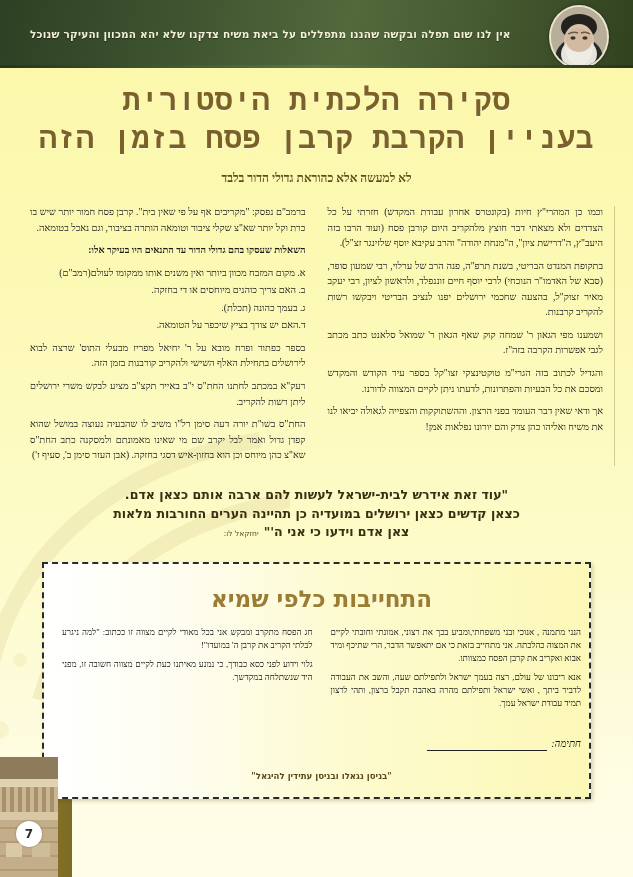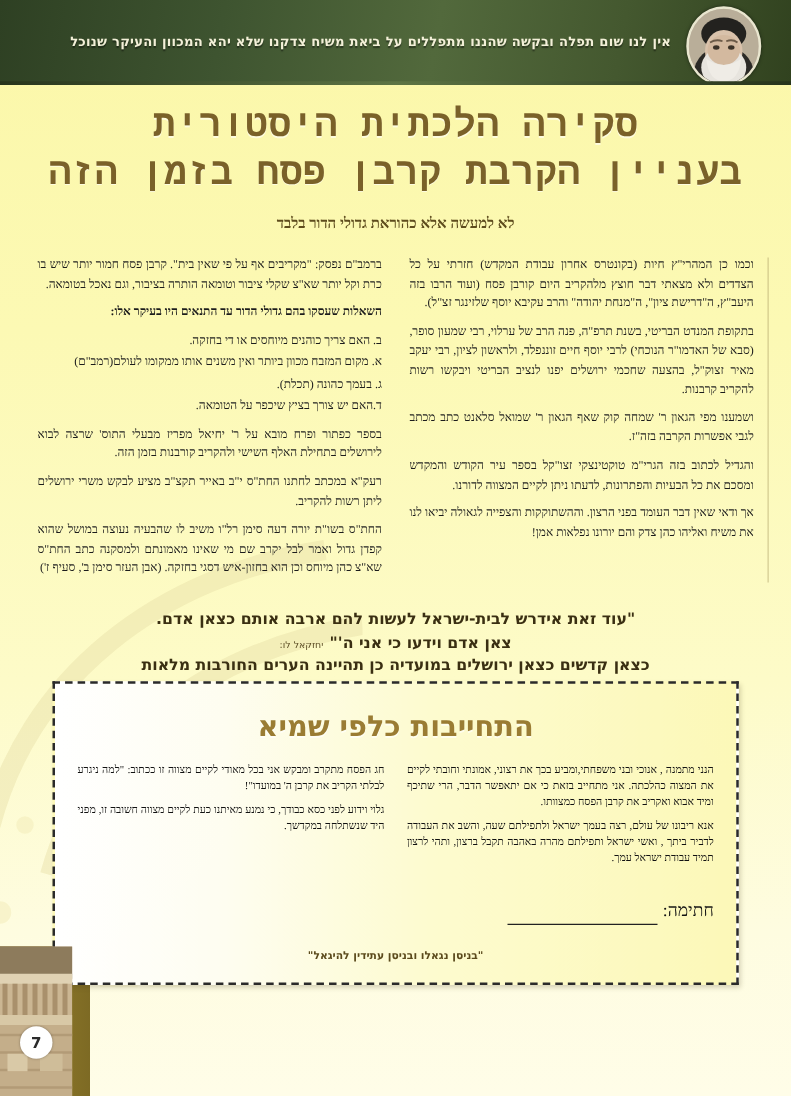--- a/index.html
+++ b/index.html
@@ -54,21 +54,21 @@
     height: 60px;
     border-radius: 50%;
     border: 2px solid #e9e6cf;
     background: #cfc6b4;
     overflow: hidden;
     box-shadow: 0 0 3px rgba(0,0,0,.5);
   }
   .portrait-wrap svg { display:block; width:100%; height:100%; }
   .header-text {
     flex: 1;
-    text-align: center;
+    text-align: left;
     color: #f3f0d8;
     font-family: "DejaVu Sans", sans-serif;
     font-size: 10.5px;
     font-weight: bold;
     line-height: 1.55;
     padding: 0 70px 0 30px;
     text-shadow: 0 1px 1px rgba(0,0,0,.45);
     letter-spacing: .2px;
   }
 
@@ -144,25 +144,25 @@
     font-size: 7.5px;
     font-weight: normal;
     color: #5b4c24;
     margin-right: 5px;
   }
 
   
   .commit-box {
     position: relative;
     z-index: 3;
-    margin: 3px 42px 0 42px;
+    margin: 20px 42px 0 42px;
     border: 2px dashed #2a2a2a;
     background:
       linear-gradient(to left, #fcf8b8 0%, #fdfbcf 45%, #fefdf0 75%, #ffffff 100%);
-    padding: 10px 14px 10px 14px;
+    padding: 10px 4px 10px 14px;
     box-shadow: 2px 2px 4px rgba(60,50,20,.22);
   }
   .commit-title {
     text-align: center;
     font-family: "DejaVu Sans", sans-serif;
     font-size: 23px;
     font-weight: bold;
     color: #9a7c33;
     padding: 12px 0 10px 0;
     text-shadow: 0 1px 0 rgba(255,255,255,.65);
@@ -185,21 +185,21 @@
   }
   .commit-col p { margin: 0 0 6px 0; }
   .sig-line {
     margin-top: 26px;
     display: flex;
     align-items: flex-end;
     gap: 4px;
     justify-content: flex-start;
     direction: rtl;
   }
-  .sig-label { font-size: 14px; color:#111; }
+  .sig-label { font-size: 10px; color:#111;font-style:italic; }
   .sig-rule {
     flex: 0 0 120px;
     border-bottom: 1px solid #222;
     height: 12px;
   }
   .commit-footer {
     text-align: center;
     font-family: "DejaVu Sans", sans-serif;
     font-size: 8.6px;
     font-weight: bold;
@@ -304,37 +304,37 @@
       <p>וכמו כן המהרי"ץ חיות (בקונטרס אחרון עבודת המקדש) חזרתי על כל הצדדים ולא מצאתי דבר חוצץ מלהקריב היום קורבן פסח (ועוד הרבו בזה היעב"ץ, ה"דרישת ציון", ה"מנחת יהודה" והרב עקיבא יוסף שלזינגר זצ"ל).</p>
       <p>בתקופת המנדט הבריטי, בשנת תרפ"ה, פנה הרב של ערלוי, רבי שמעון סופר, (סבא של האדמו"ר הנוכחי) לרבי יוסף חיים זוננפלד, ולראשון לציון, רבי יעקב מאיר זצוק"ל, בהצעה שחכמי ירושלים יפנו לנציב הבריטי ויבקשו רשות להקריב קרבנות.</p>
       <p>ושמענו מפי הגאון ר' שמחה קוק שאף הגאון ר' שמואל סלאנט כתב מכתב לגבי אפשרות הקרבה בזה"ז.</p>
       <p>והגדיל לכתוב בזה הגרי"מ טוקטינצקי זצו"קל בספר עיר הקודש והמקדש ומסכם את כל הבעיות והפתרונות, לדעתו ניתן לקיים המצווה לדורנו.</p>
       <p>אך ודאי שאין דבר העומד בפני הרצון. וההשתוקקות והצפייה לגאולה יביאו לנו את משיח ואליהו כהן צדק והם יורונו נפלאות אמן!</p>
     </div>
 
     <div class="col right">
       <p>ברמב"ם נפסק: "מקריבים אף על פי שאין בית". קרבן פסח חמור יותר שיש בו כרת וקל יותר שא"צ שקלי ציבור וטומאה הותרה בציבור, וגם נאכל בטומאה.</p>
       <p class="bold">השאלות שעסקו בהם גדולי הדור עד התנאים היו בעיקר אלו:</p>
+      <p class="tight">א. מקום המזבח מכוון ביותר ואין משנים אותו ממקומו לעולם(רמב"ם)</p>
       <p class="tight">ב. האם צריך כוהנים מיוחסים או די בחזקה.</p>
-      <p class="tight">א. מקום המזבח מכוון ביותר ואין משנים אותו ממקומו לעולם(רמב"ם)</p>
       <p class="tight">ג. בעמך כהונה (תכלת).</p>
       <p>ד.האם יש צורך בציץ שיכפר על הטומאה.</p>
       <p>בספר כפתור ופרח מובא על ר' יחיאל מפריז מבעלי התוס' שרצה לבוא לירושלים בתחילת האלף השישי ולהקריב קורבנות בזמן הזה.</p>
       <p>רעק"א במכתב לחתנו החת"ס י"ב באייר תקצ"ב מציע לבקש משרי ירושלים ליתן רשות להקריב.</p>
       <p>החת"ס בשו"ת יורה דעה סימן רל"ו משיב לו שהבעיה נעוצה במושל שהוא קפדן גדול ואמר לבל יקרב שם מי שאינו מאמונתם ולמסקנה כתב החת"ס שא"צ כהן מיוחס וכן הוא בחזון-איש דסגי בחזקה. (אבן העזר סימן ב', סעיף ז')</p>
     </div>
 
   </div>
 
   <div class="pullquote">
     <div>"עוד זאת אידרש לבית-ישראל לעשות להם  ארבה אותם כצאן אדם.</div>
+    <div>כצאן קדשים כצאן ירושלים במועדיה כן תהיינה הערים החורבות מלאות</div>
     <div>
       <span>צאן אדם וידעו כי אני ה'"</span><span class="src">יחזקאל לו:</span>
     </div>
-    <div>כצאן קדשים כצאן ירושלים במועדיה כן תהיינה הערים החורבות מלאות</div>
   </div>
 
   <div class="commit-box">
     <div class="commit-title">התחייבות כלפי שמיא</div>
 
     <div class="commit-cols">
 
       <div class="commit-col left">
         <p>הנני מתמנה , אנוכי ובני משפחתי,ומביע בכך את רצוני, אמונתי וחובתי לקיים את המצוה כהלכתה. אני מתחייב בזאת כי אם יתאפשר הדבר, הרי שתיכף ומיד אבוא ואקריב את קרבן הפסח כמצוותו.</p>
         <p>אנא ריבונו של עולם, רצה בעמך ישראל ולתפילתם שעה, והשב את העבודה לדביר ביתך , ואשי ישראל ותפילתם מהרה באהבה תקבל ברצון, ותהי לרצון תמיד עבודת ישראל עמך.</p>

